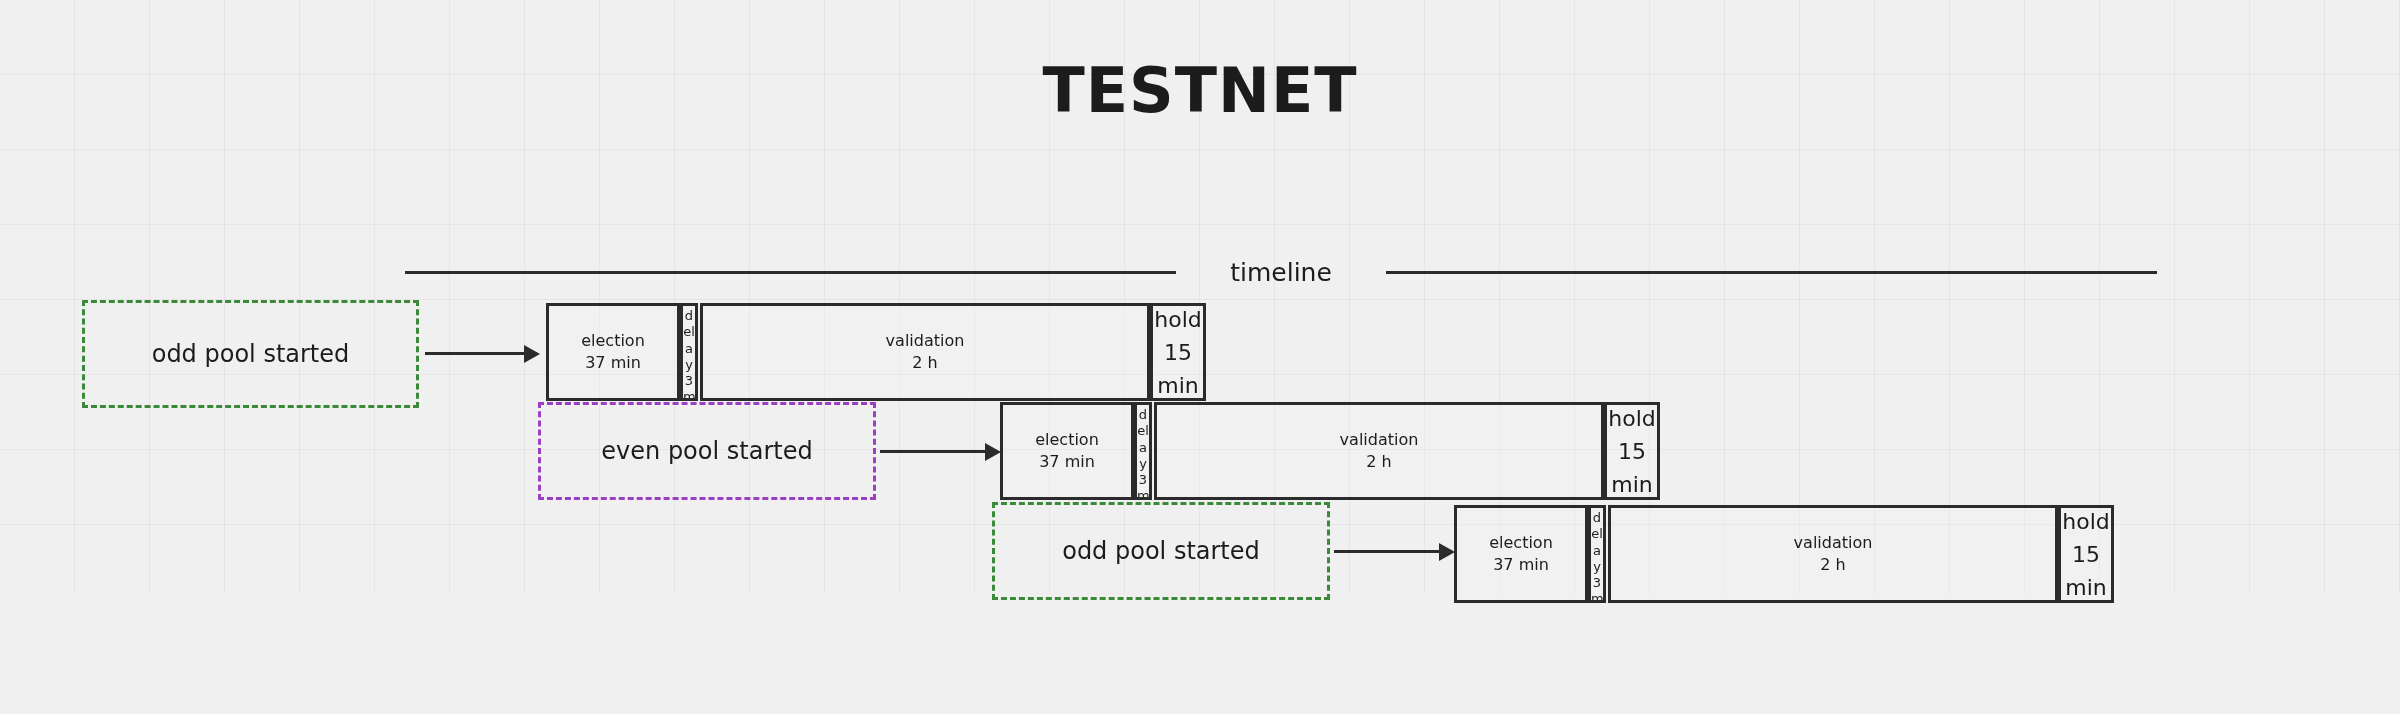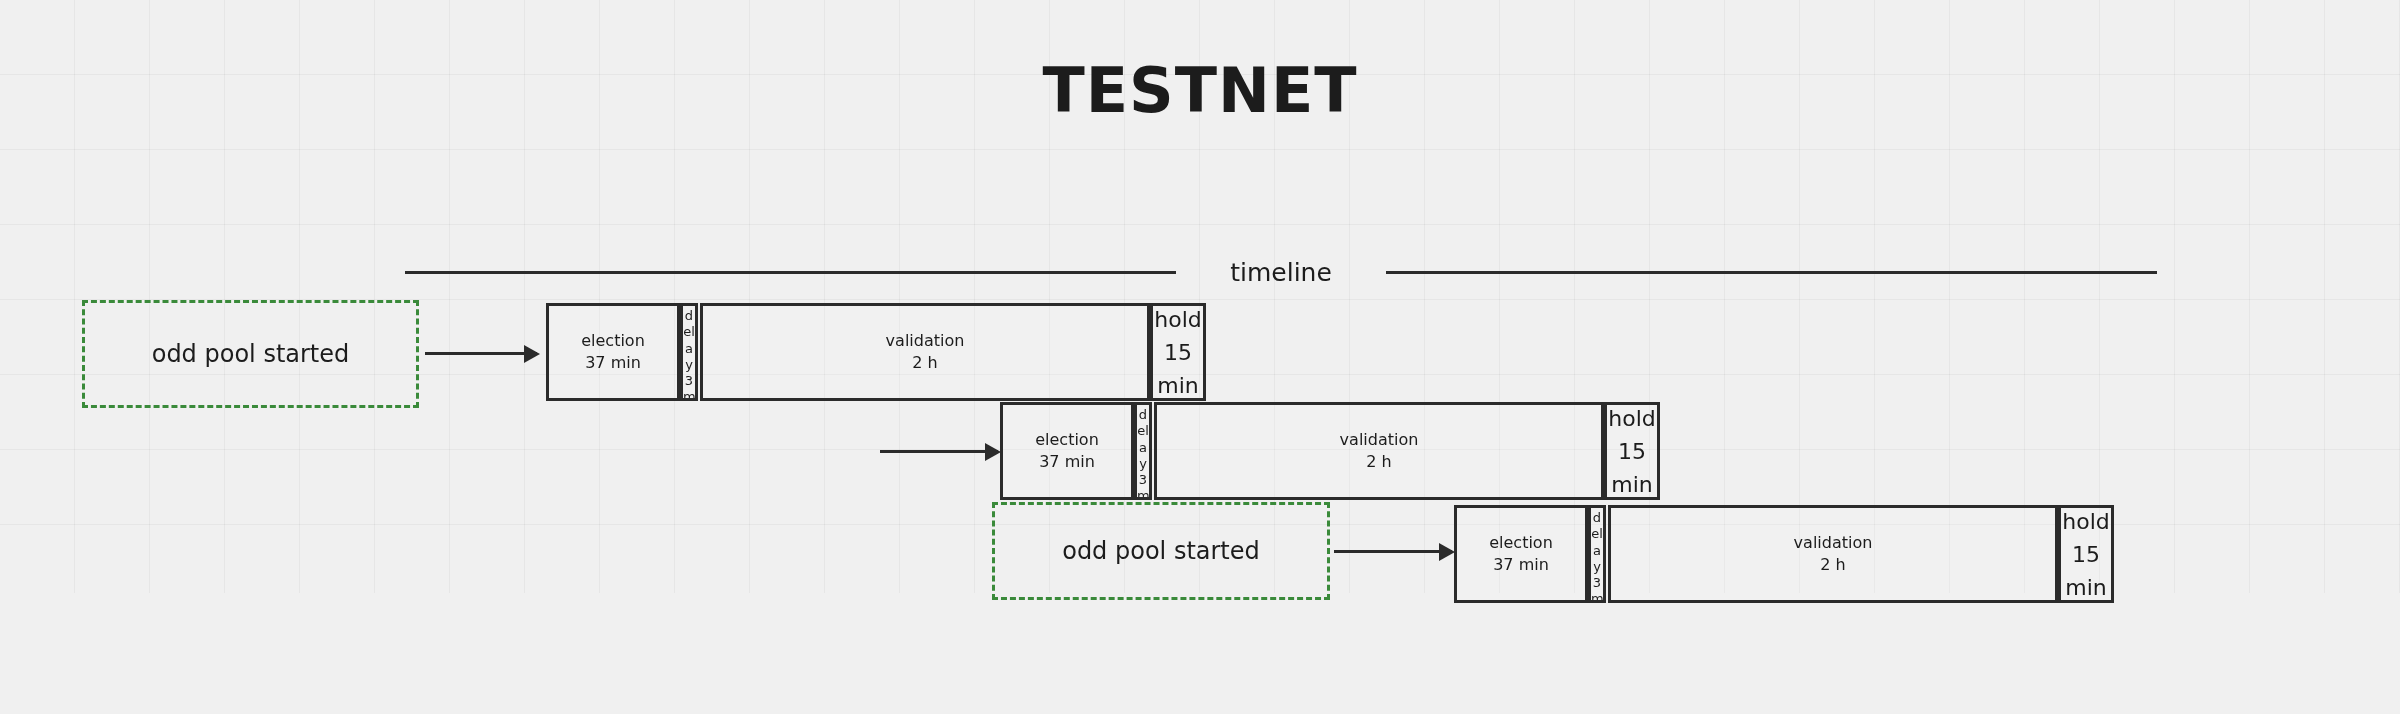--- a/index.html
+++ b/index.html
@@ -166,20 +166,23 @@
   <div class="phase" style="left:700px; top:303px; width:450px; height:98px;">
     <span class="pl">validation</span>
     <span class="pl">2 h</span>
   </div>
 
   <div class="phase tall" style="left:1150px; top:303px; width:56px; height:98px;">
     <span class="pl">hold</span>
     <span class="pl">15 min</span>
   </div>
 
+  <div class="trigger even" style="left:538px; top:402px; width:338px; height:98px;">
+    <span>even pool started</span>
+  </div>
   <div class="arrow" style="left:880px; top:450px; width:118px;"></div>
 
   <div class="phase" style="left:1000px; top:402px; width:134px; height:98px;">
     <span class="pl">election</span>
     <span class="pl">37 min</span>
   </div>
 
   <div class="phase narrow" style="left:1134px; top:402px; width:18px; height:98px;">
     <span class="pl">delay</span>
     <span class="pl">3 min</span>

